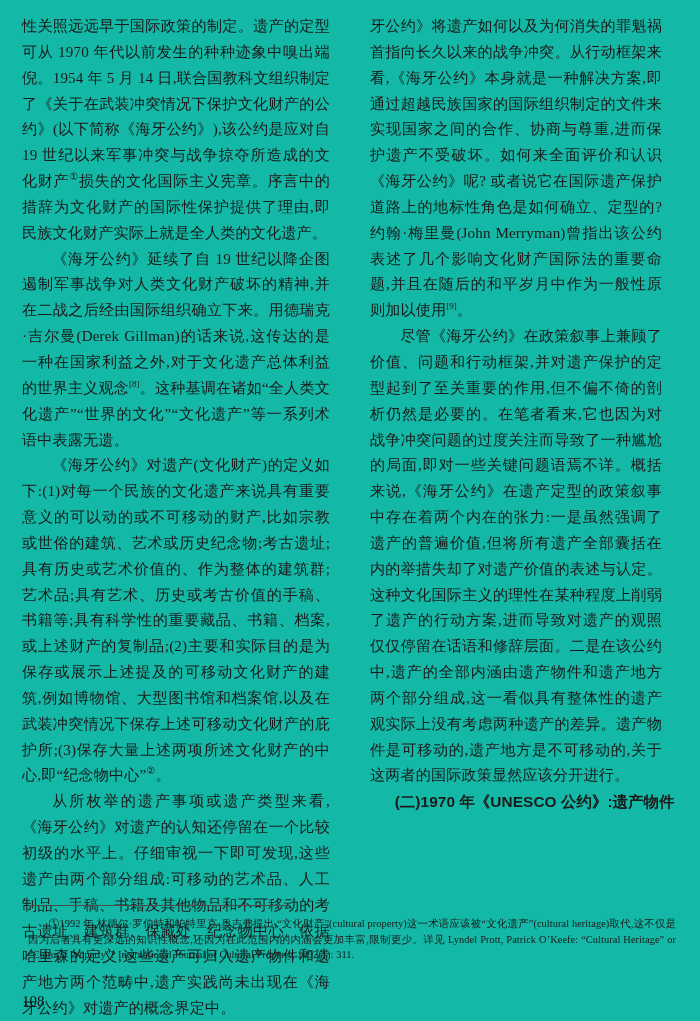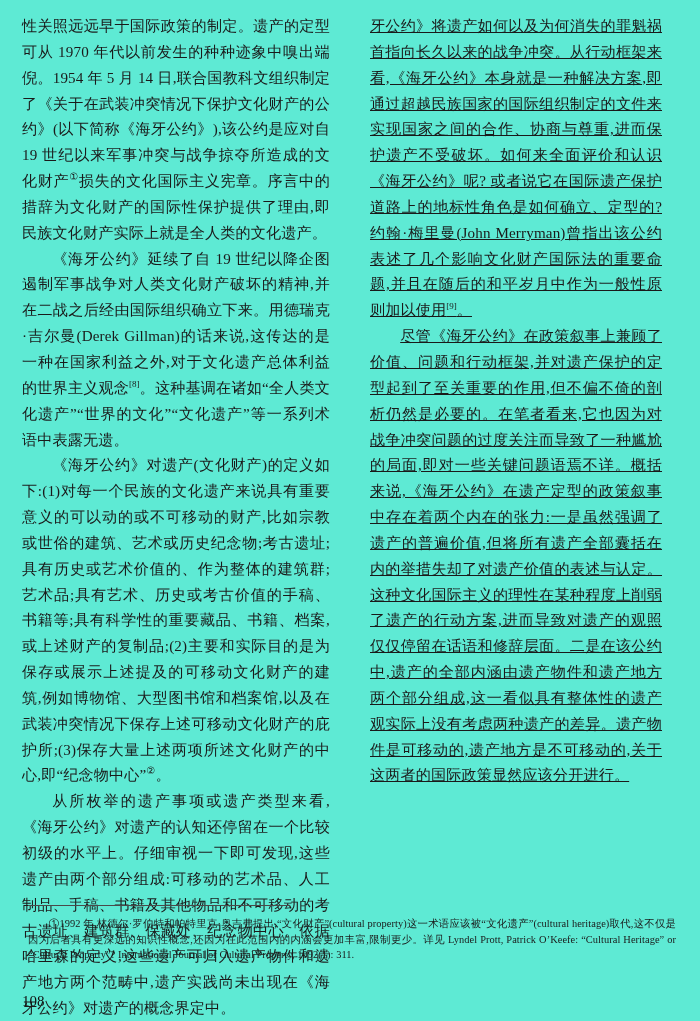--- a/index.html
+++ b/index.html
@@ -12,40 +12,40 @@
     height: 1021px;
     position: relative;
     font-family: "Liberation Serif", "DejaVu Serif", serif;
     color: #1a1a1a;
     overflow: hidden;
   }
 
   #page {
     position: absolute;
     inset: 0;
-    background: #5eead4;
+    background: #14b8a6;
   }
 
   
   .columns {
     position: absolute;
     top: 14px;
     left: 0;
     width: 700px;
     height: 880px;
     display: flex;
     gap: 0px;
   }
   .col {
     width: 350px;
     box-sizing: border-box;
     padding: 0 22px 0 22px;
   }
   .col.left  { padding-left: 22px;  padding-right: 20px; }
-  .col.right { padding-left: 20px;  padding-right: 38px; text-decoration: underline; }
+  .col.right { padding-left: 20px;  padding-right: 38px; }
 
   p.para {
     margin: 0;
     font-size: 15.1px;
     line-height: 25.85px;
     text-align: justify;
     text-justify: inter-ideograph;
     text-indent: 2em;
     letter-spacing: 0.01em;
     font-family: "Liberation Serif", "DejaVu Serif", serif;
@@ -140,20 +140,21 @@
 
     </div>
 
     <div class="col right">
 
       <p class="para cont"><span>牙公约》将遗产如何以及为何消失的罪魁祸首指向长久以来的战争冲突。从行动框架来看,《海牙公约》本身就是一种解决方案,即通过超越民族国家的国际组织制定的文件来实现国家之间的合作、协商与尊重,进而保护遗产不受破坏。如何来全面评价和认识《海牙公约》呢? 或者说它在国际遗产保护道路上的地标性角色是如何确立、定型的? 约翰·梅里曼(John Merryman)曾指出该公约表述了几个影响文化财产国际法的重要命题,并且在随后的和平岁月中作为一般性原则加以使用</span><sup class="ref">[9]</sup><span>。</span></p>
 
       <p class="para">尽管《海牙公约》在政策叙事上兼顾了价值、问题和行动框架,并对遗产保护的定型起到了至关重要的作用,但不偏不倚的剖析仍然是必要的。在笔者看来,它也因为对战争冲突问题的过度关注而导致了一种尴尬的局面,即对一些关键问题语焉不详。概括来说,《海牙公约》在遗产定型的政策叙事中存在着两个内在的张力:一是虽然强调了遗产的普遍价值,但将所有遗产全部囊括在内的举措失却了对遗产价值的表述与认定。这种文化国际主义的理性在某种程度上削弱了遗产的行动方案,进而导致对遗产的观照仅仅停留在话语和修辞层面。二是在该公约中,遗产的全部内涵由遗产物件和遗产地方两个部分组成,这一看似具有整体性的遗产观实际上没有考虑两种遗产的差异。遗产物件是可移动的,遗产地方是不可移动的,关于这两者的国际政策显然应该分开进行。</p>
 
 
+      <h3 class="section-heading">(二)1970 年《UNESCO 公约》:遗产物件</h3>
 
     </div>
 
   </div>
 
   <div class="footnote-zone">
     <div class="fn-rule"></div>
     <div class="footnotes">
       <p class="footnote"><span class="fn-marker">①</span><span>1992 年,林德尔·罗伯特和帕特里克·奥吉弗提出,“文化财产”(cultural property)这一术语应该被“文化遗产”(cultural heritage)取代,这不仅是因为后者具有更深远的知识性概念,还因为在此范围内的内涵会更加丰富,限制更少。详见 Lyndel Prott, Patrick O’Keefe: “Cultural Heritage” or “Cultural Property”? International Journal of Cultural Property, 1992(1): 311.</span></p>
     </div>

